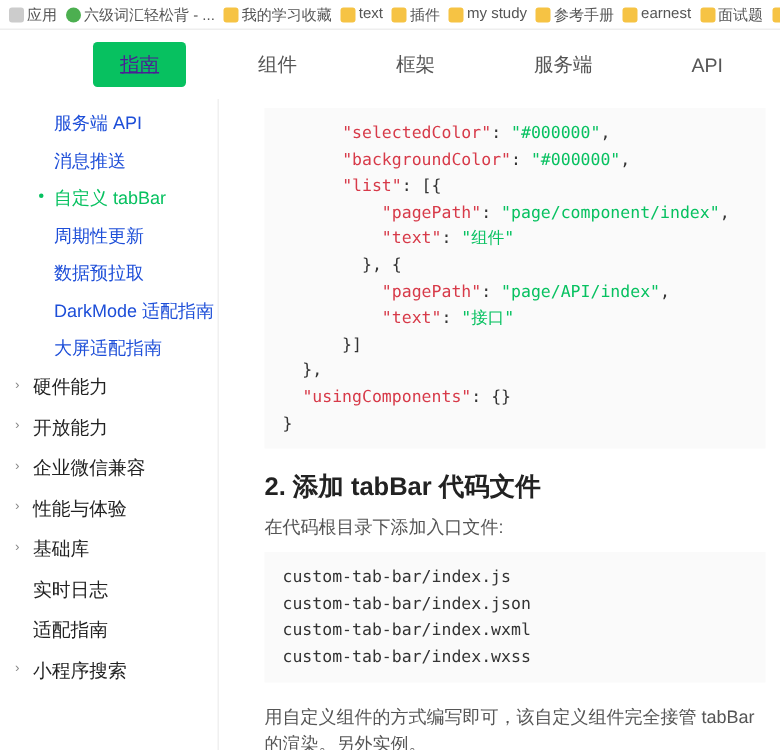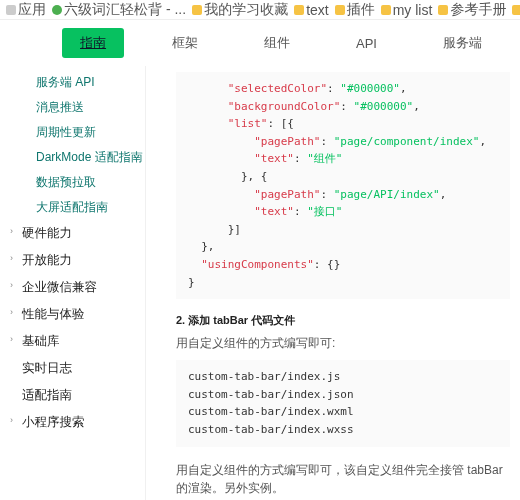--- a/index.html
+++ b/index.html
@@ -1,36 +1,36 @@
 <!DOCTYPE html>
 <html><head>
 <meta charset="utf-8">
 <style>
 * { margin: 0; padding: 0; box-sizing: border-box; }
 body { font-family: -apple-system, BlinkMacSystemFont, "Segoe UI", sans-serif; font-size: 12px; color: #333; background: #fff; width: 520px; height: 500px; overflow: hidden; position: relative; }
-.bookmarks { display: flex; align-items: center; gap: 6px; padding: 2px 6px; border-bottom: 1px solid #eee; height: 20px; font-size: 14px; color: #555; white-space: nowrap; overflow: hidden; }
+.bookmarks { display: flex; align-items: center; gap: 6px; padding: 2px 6px; border-bottom: 1px solid #eee; height: 20px; font-size: 10px; color: #555; white-space: nowrap; overflow: hidden; }
 .bookmarks .bm { display: flex; align-items: center; gap: 2px; }
 .bookmarks .ico { width: 10px; height: 10px; background: #ccc; border-radius: 2px; display: inline-block; }
 .bookmarks .ico.folder { background: #f6c344; }
 .bookmarks .ico.green { background: #4caf50; border-radius: 50%; }
 .tabs { display: flex; justify-content: flex-end; gap: 30px; padding: 8px 20px; font-size: 13px; align-items: center; }
 .tabs .tab { color: #555; cursor: pointer; padding: 6px 18px; }
-.tabs .tab.active { background: #07c160; color: #0f172a; border-radius: 3px; text-decoration: underline; }
+.tabs .tab.active { background: #07c160; color: #4c1d95; border-radius: 3px; text-decoration: underline; }
 .layout { display: flex; height: calc(100% - 60px); }
 .sidebar { width: 145px; padding: 4px 0 0 8px; overflow-y: auto; font-size: 12px; flex-shrink: 0; }
-.sidebar .item { padding: 4px 0 4px 28px; color: #0f766e; cursor: pointer; position: relative; }
+.sidebar .item { padding: 4px 0 4px 28px; color: #1d4ed8; cursor: pointer; position: relative; }
 .sidebar .item.active { color: #07c160; }
 .sidebar .item.active::before { content: ""; position: absolute; left: 18px; top: 9px; width: 3px; height: 3px; background: #07c160; border-radius: 50%; }
 .sidebar .section { padding: 5px 0 5px 14px; color: #222; cursor: pointer; position: relative; font-size: 12.5px; }
 .sidebar .section .chev { position: absolute; left: 2px; top: 6px; font-size: 9px; color: #888; }
 .content { flex: 1; padding: 0 10px 10px 30px; overflow-y: auto; font-size: 12px; border-left: 1px solid #f0f0f0; }
 .code-block { background: #fafafa; padding: 8px 12px; font-family: Consolas, Monaco, monospace; font-size: 11px; line-height: 1.6; white-space: pre; margin: 6px 0 14px 0; color: #333; overflow-x: hidden; }
 .code-block .key { color: #d73a49; }
 .code-block .str { color: #07c160; }
-h3 { font-size: 11px; font-weight: 600; margin: 10px 0 6px 0; color: #222; }
+h3 { font-size: 17px; font-weight: 600; margin: 10px 0 6px 0; color: #222; }
 .desc { font-size: 12px; color: #555; margin: 4px 0 8px 0; line-height: 1.5; }
 .watermark { position: absolute; bottom: 2px; right: 10px; font-size: 10px; color: rgba(200,150,150,0.5); }
 </style>
 </head>
 <body>
 
 <div class="bookmarks" id="bookmarks">
     <div class="bm">
       <span class="ico "></span>
       <span>应用</span>
@@ -46,54 +46,55 @@
     <div class="bm">
       <span class="ico folder"></span>
       <span>text</span>
     </div>
     <div class="bm">
       <span class="ico folder"></span>
       <span>插件</span>
     </div>
     <div class="bm">
       <span class="ico folder"></span>
-      <span>my list</span>
+      <span>my study</span>
     </div>
     <div class="bm">
       <span class="ico folder"></span>
       <span>参考手册</span>
     </div>
     <div class="bm">
       <span class="ico folder"></span>
       <span>earnest</span>
     </div>
     <div class="bm">
       <span class="ico folder"></span>
       <span>面试题</span>
     </div>
     <div class="bm">
       <span class="ico folder"></span>
     </div>
   </div>
 
 <div class="tabs" id="tabs">
     <div class="tab active">指南</div>
+    <div class="tab">组件</div>
     <div class="tab">框架</div>
-    <div class="tab">组件</div>
+    <div class="tab">服务端</div>
     <div class="tab">API</div>
-    <div class="tab">服务端</div>
   </div>
 
 <div class="layout">
   <div class="sidebar" id="sidebar">
       <div class="item">服务端 API</div>
       <div class="item">消息推送</div>
+      <div class="item active">自定义 tabBar</div>
       <div class="item">周期性更新</div>
+      <div class="item">数据预拉取</div>
       <div class="item">DarkMode 适配指南</div>
-      <div class="item">数据预拉取</div>
       <div class="item">大屏适配指南</div>
       <div class="section"><span class="chev">›</span><span>硬件能力</span></div>
       <div class="section"><span class="chev">›</span><span>开放能力</span></div>
       <div class="section"><span class="chev">›</span><span>企业微信兼容</span></div>
       <div class="section"><span class="chev">›</span><span>性能与体验</span></div>
       <div class="section"><span class="chev">›</span><span>基础库</span></div>
       <div class="section"><span>实时日志</span></div>
       <div class="section"><span>适配指南</span></div>
       <div class="section"><span class="chev">›</span><span>小程序搜索</span></div>
     </div>
@@ -105,21 +106,21 @@
           <span class="key">"text"</span>: <span class="str">"组件"</span>
         }, {
           <span class="key">"pagePath"</span>: <span class="str">"page/API/index"</span>,
           <span class="key">"text"</span>: <span class="str">"接口"</span>
       }]
   },
   <span class="key">"usingComponents"</span>: {}
 }</div>
 
     <h3>2. 添加 tabBar 代码文件</h3>
-    <div class="desc">用自定义组件的方式编写即可:</div>
+    <div class="desc">在代码根目录下添加入口文件:</div>
     <div class="code-block">custom-tab-bar/index.js
 custom-tab-bar/index.json
 custom-tab-bar/index.wxml
 custom-tab-bar/index.wxss</div>
 
     <div class="desc">用自定义组件的方式编写即可，该自定义组件完全接管 tabBar 的渲染。另外实例。</div>
 
   </div>
 </div>
 

